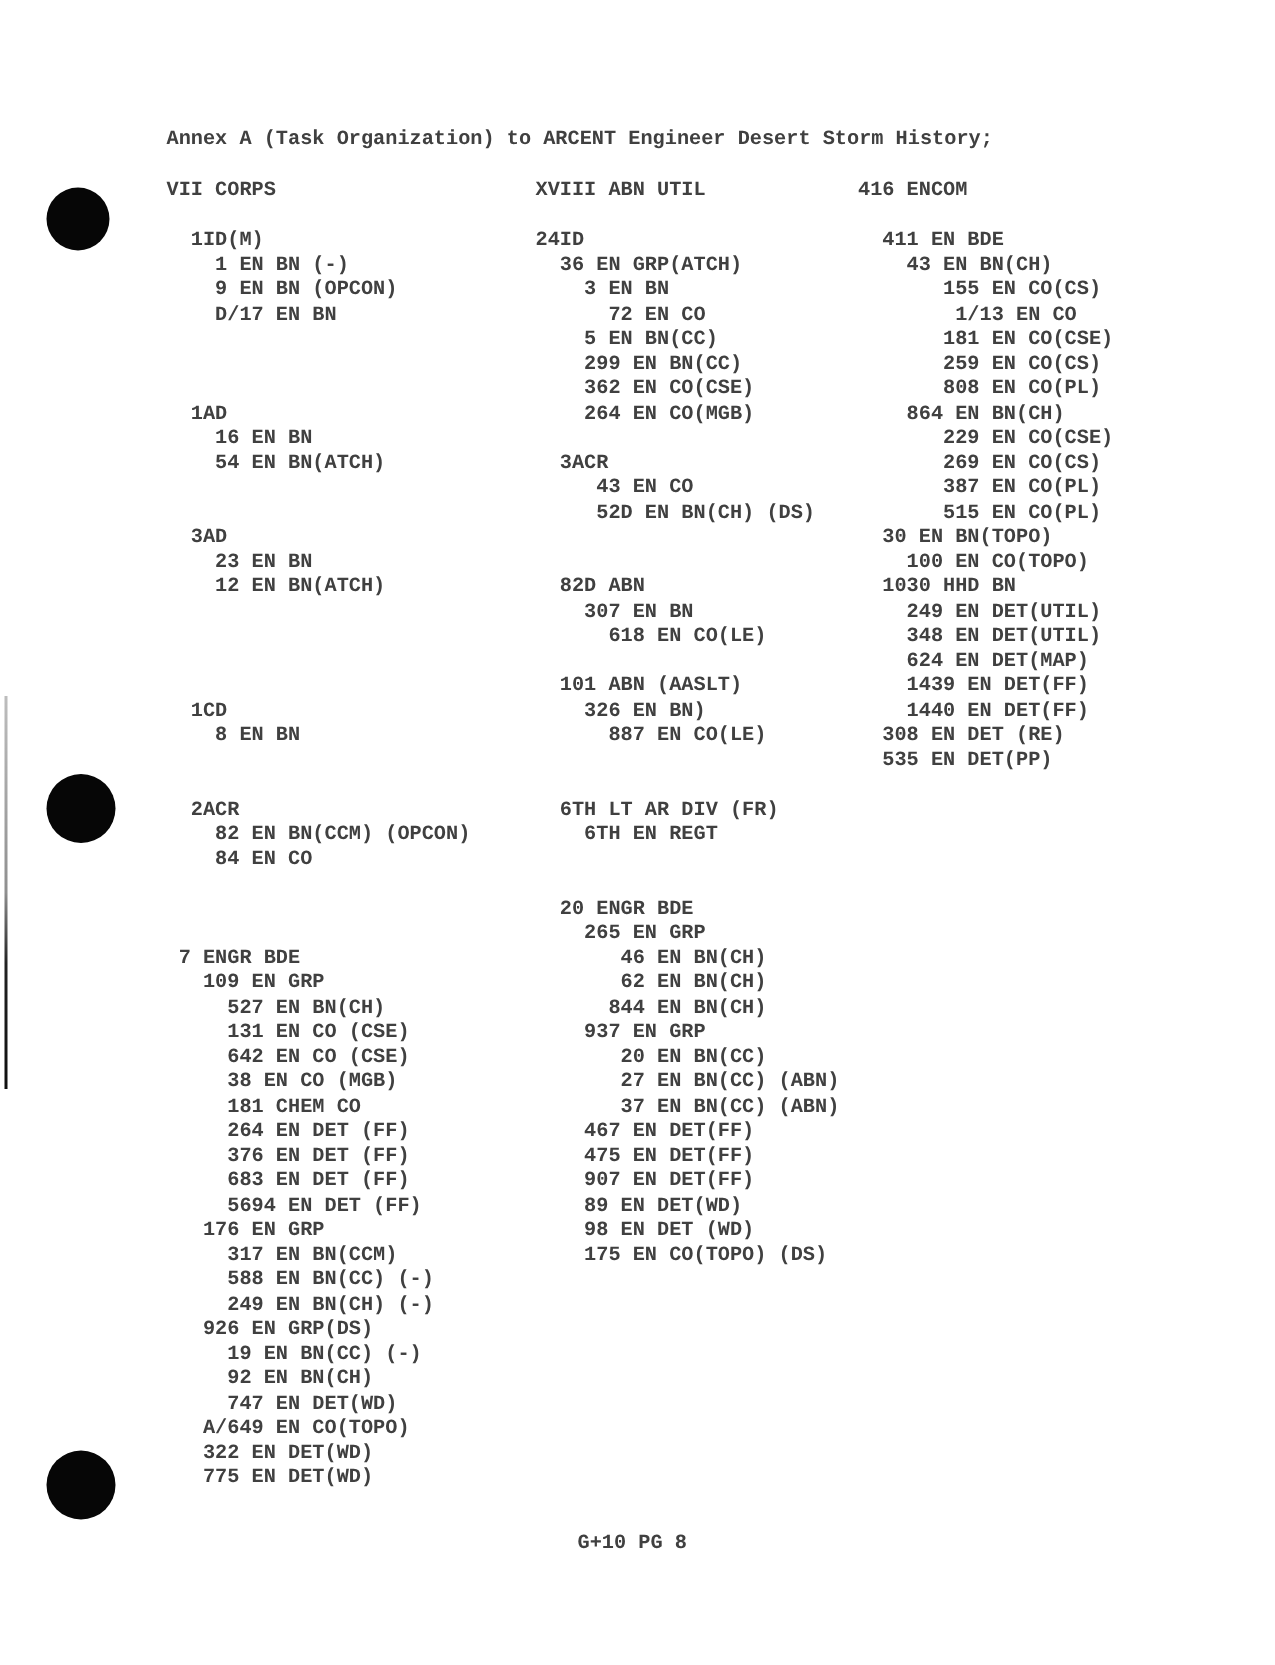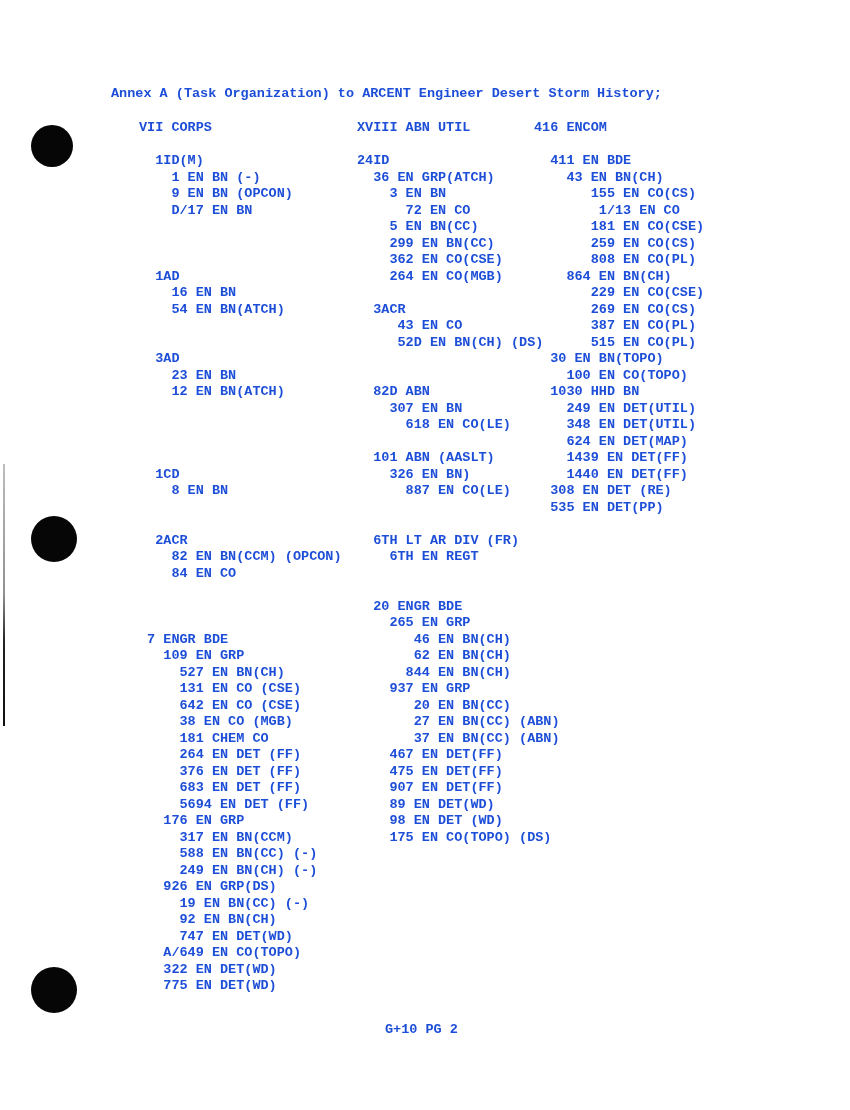--- a/index.html
+++ b/index.html
@@ -4,37 +4,37 @@
 <style>
   html, body { margin: 0; padding: 0; background: #ffffff; }
   .page {
     position: relative;
     width: 850px;
     height: 1110px;
     background: #ffffff;
     overflow: hidden;
     font-family: "Liberation Mono", "DejaVu Sans Mono", monospace;
     font-weight: bold;
-    color: #1d4ed8;
+    color: #404040;
   }
   pre {
     margin: 0;
     font-family: inherit;
     font-weight: inherit;
     color: inherit;
     font-size: 13.5px;
     line-height: 16.5px;
     white-space: pre;
   }
   .title   { position: absolute; left: 111px; top: 86px; }
   .footer  { position: absolute; left: 385px; top: 1022px; }
   .col     { position: absolute; top: 120px; }
-  .col-1   { left: 111px; margin-left: 28px; }
+  .col-1   { left: 111px; }
   .col-2   { left: 357px; }
-  .col-3   { left: 534px; }
+  .col-3   { left: 572px; }
   .col-body { margin-top: 16.5px; }
   .hole {
     position: absolute;
     background: #060606;
     border-radius: 50%;
   }
   .hole-1 { left: 31px; top: 125px; width: 42px; height: 42px; }
   .hole-2 { left: 31px; top: 516px; width: 46px; height: 46px; }
   .hole-3 { left: 31px; top: 967px; width: 46px; height: 46px; }
   .edge-line {
@@ -176,15 +176,15 @@
   1030 HHD BN
     249 EN DET(UTIL)
     348 EN DET(UTIL)
     624 EN DET(MAP)
     1439 EN DET(FF)
     1440 EN DET(FF)
   308 EN DET (RE)
   535 EN DET(PP)</pre>
   </div>
 
-  <pre class="footer">G+10 PG 2</pre>
+  <pre class="footer">G+10 PG 8</pre>
 
 </div>
 
 </body></html>

